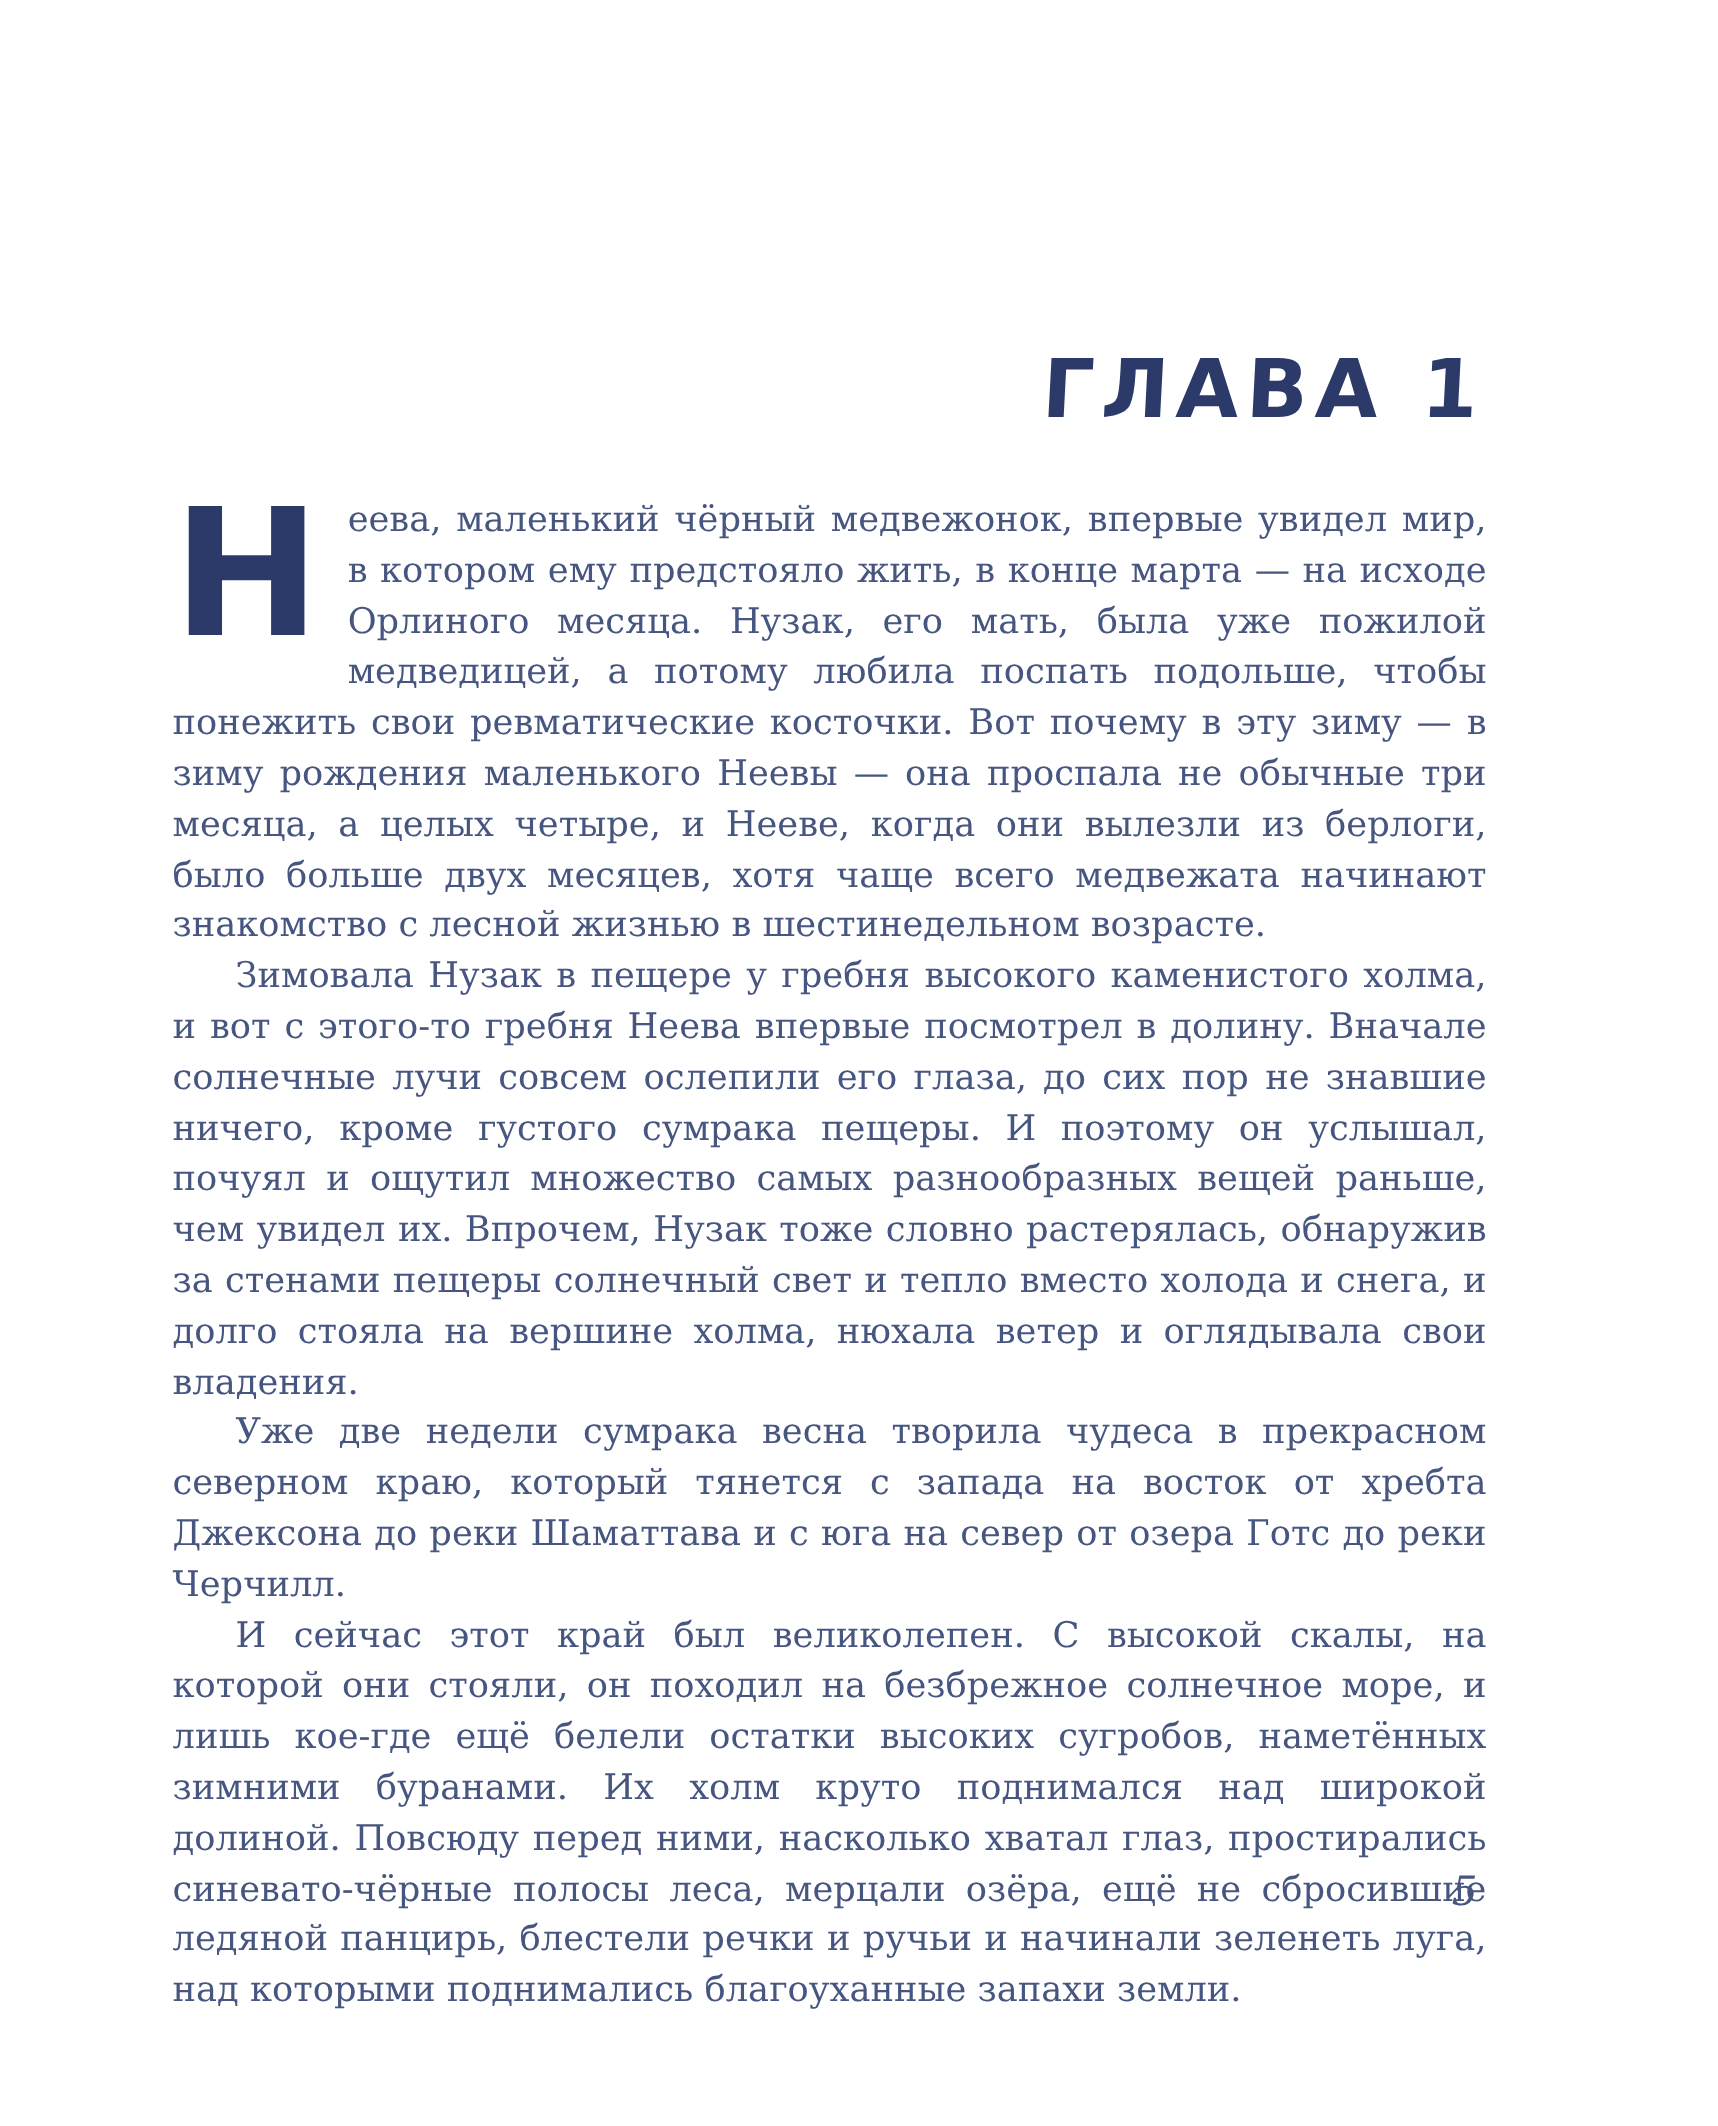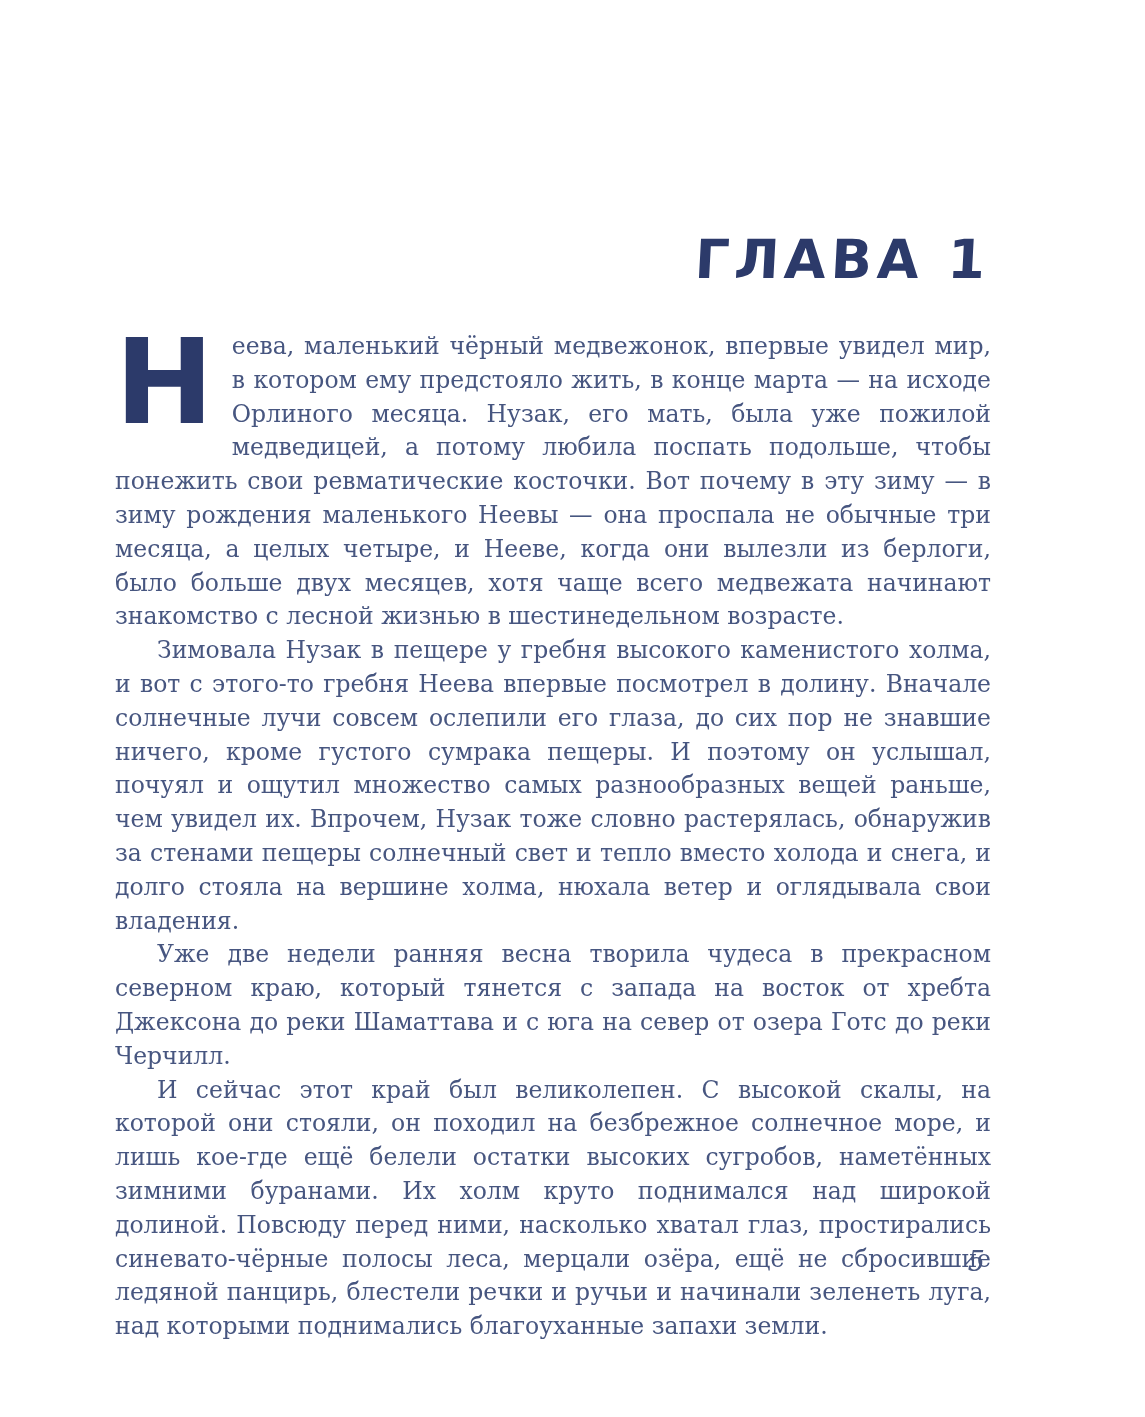--- a/index.html
+++ b/index.html
@@ -65,19 +65,19 @@
 </head>
 <body>
 
 <div class="page">
 
   <div class="chapter-heading">ГЛАВА 1</div>
 
   <div class="text-block">
     <p class="first"><span class="drop-cap">Н</span><span>еева, маленький чёрный медвежонок, впервые увидел мир, в котором ему предстояло жить, в конце марта — на исходе Орлиного месяца. Нузак, его мать, была уже пожилой медведицей, а потому любила поспать подольше, чтобы понежить свои ревматические косточки. Вот почему в эту зиму — в зиму рождения маленького Неевы — она проспала не обычные три месяца, а целых четыре, и Нееве, когда они вылезли из берлоги, было больше двух месяцев, хотя чаще всего медвежата начинают знакомство с лесной жизнью в шестинедельном возрасте.</span></p>
     <p>Зимовала Нузак в пещере у гребня высокого каменистого холма, и вот с этого-то гребня Неева впервые посмотрел в долину. Вначале солнечные лучи совсем ослепили его глаза, до сих пор не знавшие ничего, кроме густого сумрака пещеры. И поэтому он услышал, почуял и ощутил множество самых разнообразных вещей раньше, чем увидел их. Впрочем, Нузак тоже словно растерялась, обнаружив за стенами пещеры солнечный свет и тепло вместо холода и снега, и долго стояла на вершине холма, нюхала ветер и оглядывала свои владения.</p>
-    <p>Уже две недели ранняя весна творила чудеса в прекрасном северном краю, который тянется с запада на восток от хребта Джексона до реки Шаматтава и с юга на север от озера Готс до реки Черчилл.</p>
+    <p>Уже две недели сумрака весна творила чудеса в прекрасном северном краю, который тянется с запада на восток от хребта Джексона до реки Шаматтава и с юга на север от озера Готс до реки Черчилл.</p>
     <p>И сейчас этот край был великолепен. С высокой скалы, на которой они стояли, он походил на безбрежное солнечное море, и лишь кое-где ещё белели остатки высоких сугробов, наметённых зимними буранами. Их холм круто поднимался над широкой долиной. Повсюду перед ними, насколько хватал глаз, простирались синевато-чёрные полосы леса, мерцали озёра, ещё не сбросившие ледяной панцирь, блестели речки и ручьи и начинали зеленеть луга, над которыми поднимались благоуханные запахи земли.</p>
   </div>
 
   <div class="page-number">5</div>
 
 </div>
 
 </body></html>

